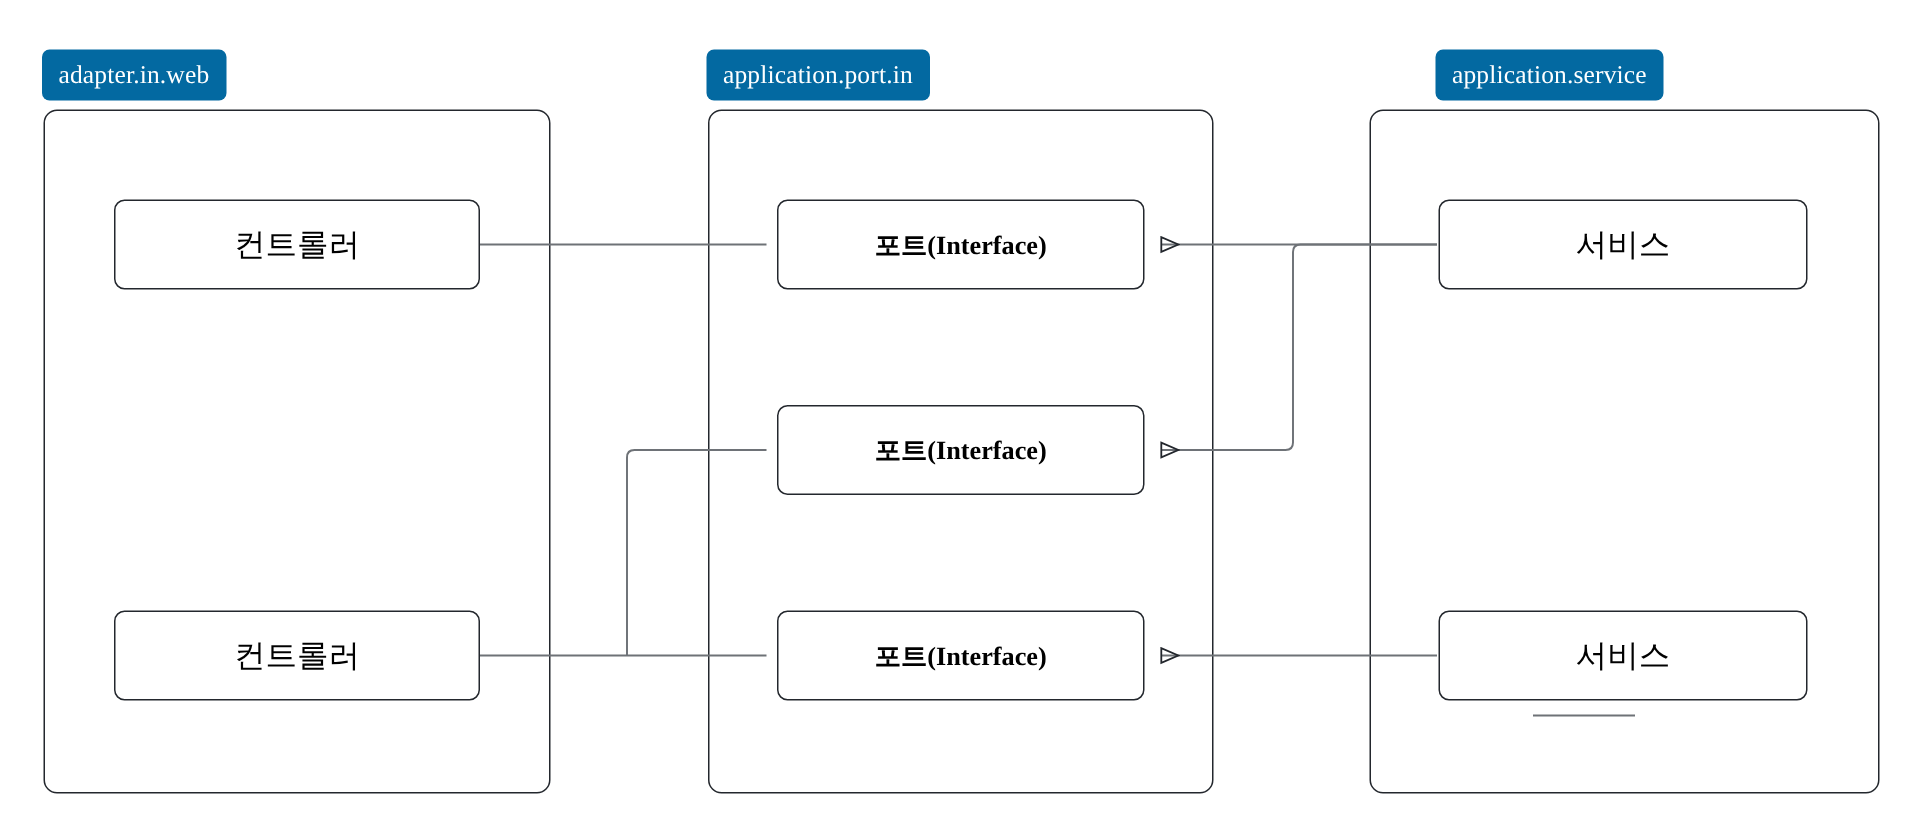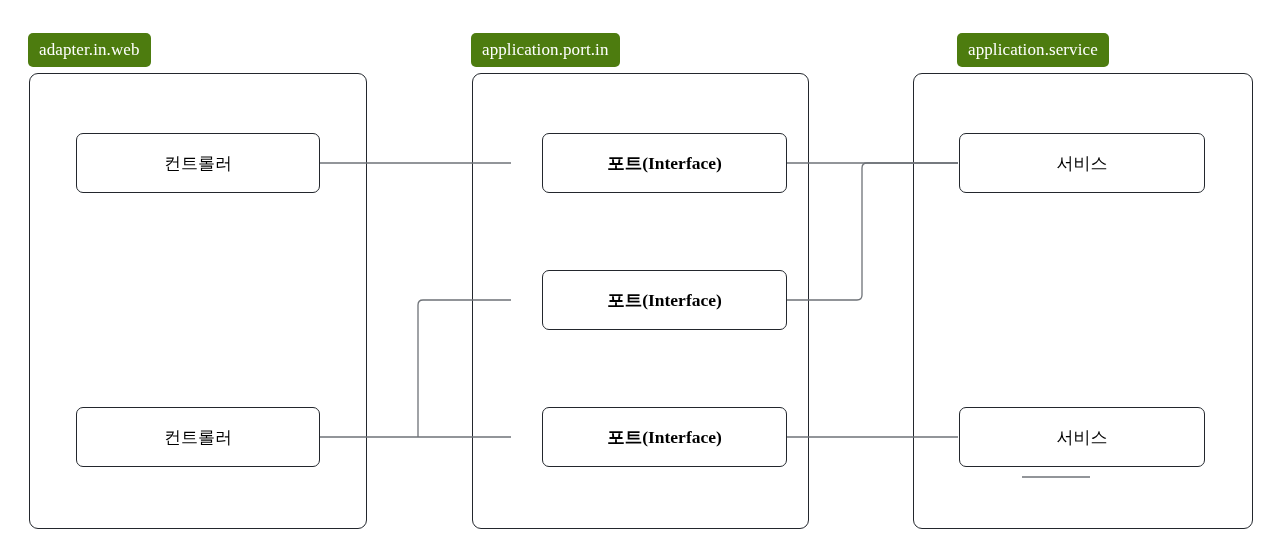--- a/index.html
+++ b/index.html
@@ -10,21 +10,21 @@
     font-family:"Liberation Sans", sans-serif;
     overflow:hidden;
     position:relative;
   }
   #canvas{
     position:absolute;left:0;top:0;width:1280px;height:560px;
   }
   
   .pkg-tag{
     position:absolute;
-    background:#4d7c0f;
+    background:#0369a1;
     color:#ffffff;
     font-family:"Liberation Serif", serif;
     font-size:17px;
     line-height:1;
     padding:8px 11px 9px 11px;
     border-radius:5px;
     white-space:nowrap;
     letter-spacing:.1px;
   }
   
@@ -46,26 +46,25 @@
     align-items:center;
     justify-content:center;
     color:#000000;
     font-size:17px;
     white-space:nowrap;
   }
   .node.iface{
     font-weight:bold;
     font-family:"Liberation Serif", serif;
     font-size:17.5px;
-    margin-left:24px;
   }
   .node.plain{
     font-family:"Liberation Sans", sans-serif;
     font-weight:normal;
-    font-size:17px;
+    font-size:21px;
   }
   
   #wires{
     position:absolute;left:0;top:0;width:1280px;height:560px;
     pointer-events:none;
   }
   #wires path,#wires line{fill:none;}
 </style>
 </head>
 <body>

